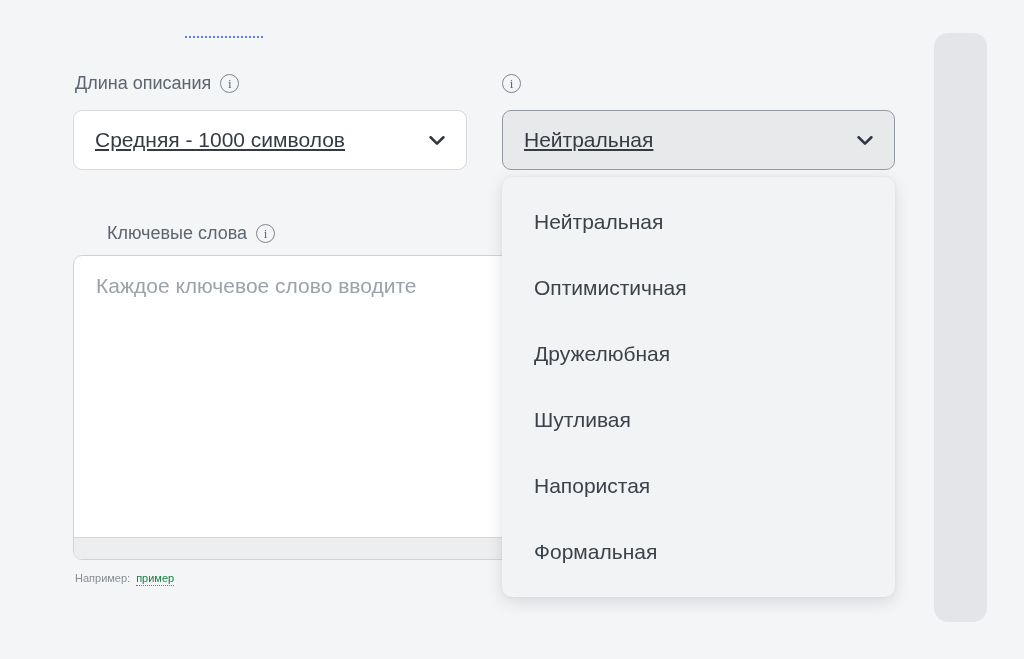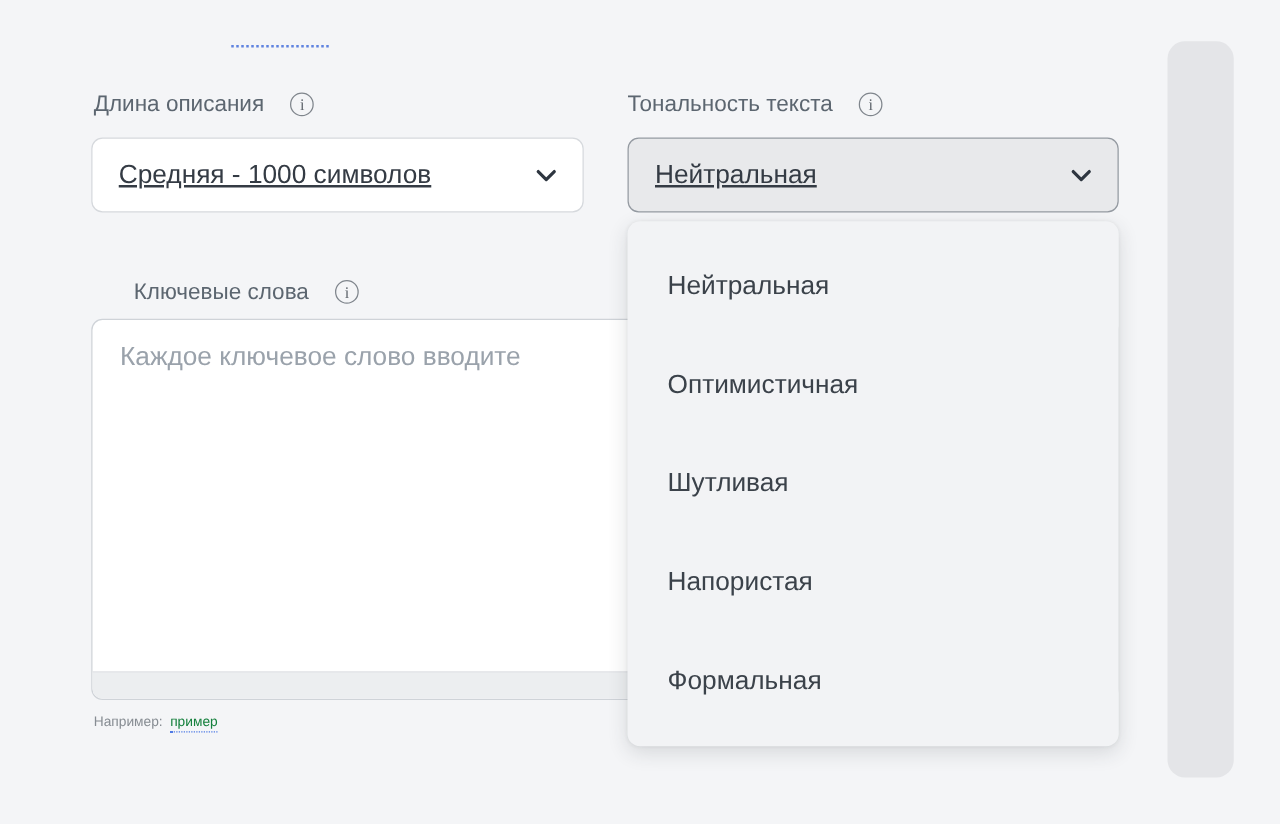--- a/index.html
+++ b/index.html
@@ -14,21 +14,21 @@
 
   
   .dotted-top {
     position:absolute; left:185px; top:28px;
     width:78px; height:10px;
     border-bottom:2px dotted #5e82e0;
   }
 
   .field-label {
     position:absolute;
-    display:flex; align-items:center; gap:21px;
+    display:flex; align-items:center; gap:9px;
     font-size:18px; color:#5c6670; height:24px;
   }
   .info-icon {
     width:19px; height:19px; flex:0 0 19px;
     border:1.5px solid #7f858c; border-radius:50%;
     display:inline-flex; align-items:center; justify-content:center;
     font-family:"Liberation Serif", serif;
     font-size:13px; line-height:1; color:#60666d;
     cursor:pointer; user-select:none;
   }
@@ -110,21 +110,20 @@
 <div class="select-box select-closed">
   <span class="value">Средняя - 1000 символов</span>
   <span class="chevron">
     <svg width="22" height="22" viewBox="0 0 24 24">
         <polyline points="5 9 12 16 19 9" fill="none" stroke="#2e3640" stroke-width="2.8" stroke-linecap="round" stroke-linejoin="round"></polyline>
       </svg>
   </span>
 </div>
 
 <div class="field-label" style="left:502px; top:71px;">
-  <span>Тональность текста</span>
   <span class="info-icon">i</span>
 </div>
 <div class="select-box select-open">
   <span class="value">Нейтральная</span>
   <span class="chevron">
     <svg width="22" height="22" viewBox="0 0 24 24">
         <polyline points="5 9 12 16 19 9" fill="none" stroke="#2e3640" stroke-width="2.8" stroke-linecap="round" stroke-linejoin="round"></polyline>
       </svg>
   </span>
 </div>
@@ -138,18 +137,19 @@
   <div class="ta-footer"></div>
 </div>
 <div class="hint">
   <span>Например:</span>
   <span class="hint-link">пример</span>
 </div>
 
 <div class="dropdown-panel">
   <div class="dropdown-option">Нейтральная</div>
   <div class="dropdown-option">Оптимистичная</div>
+  <div class="dropdown-option">Дружелюбная</div>
   <div class="dropdown-option">Шутливая</div>
   <div class="dropdown-option">Напористая</div>
   <div class="dropdown-option">Формальная</div>
 </div>
 
 <div class="side-panel-edge"></div>
 
 </body></html>

